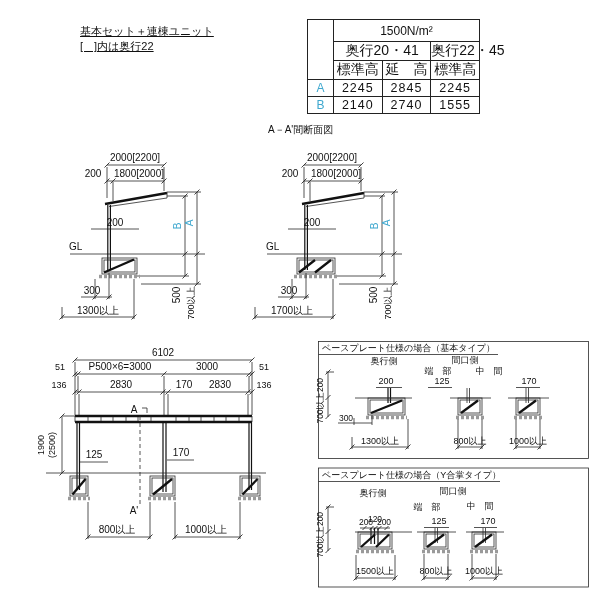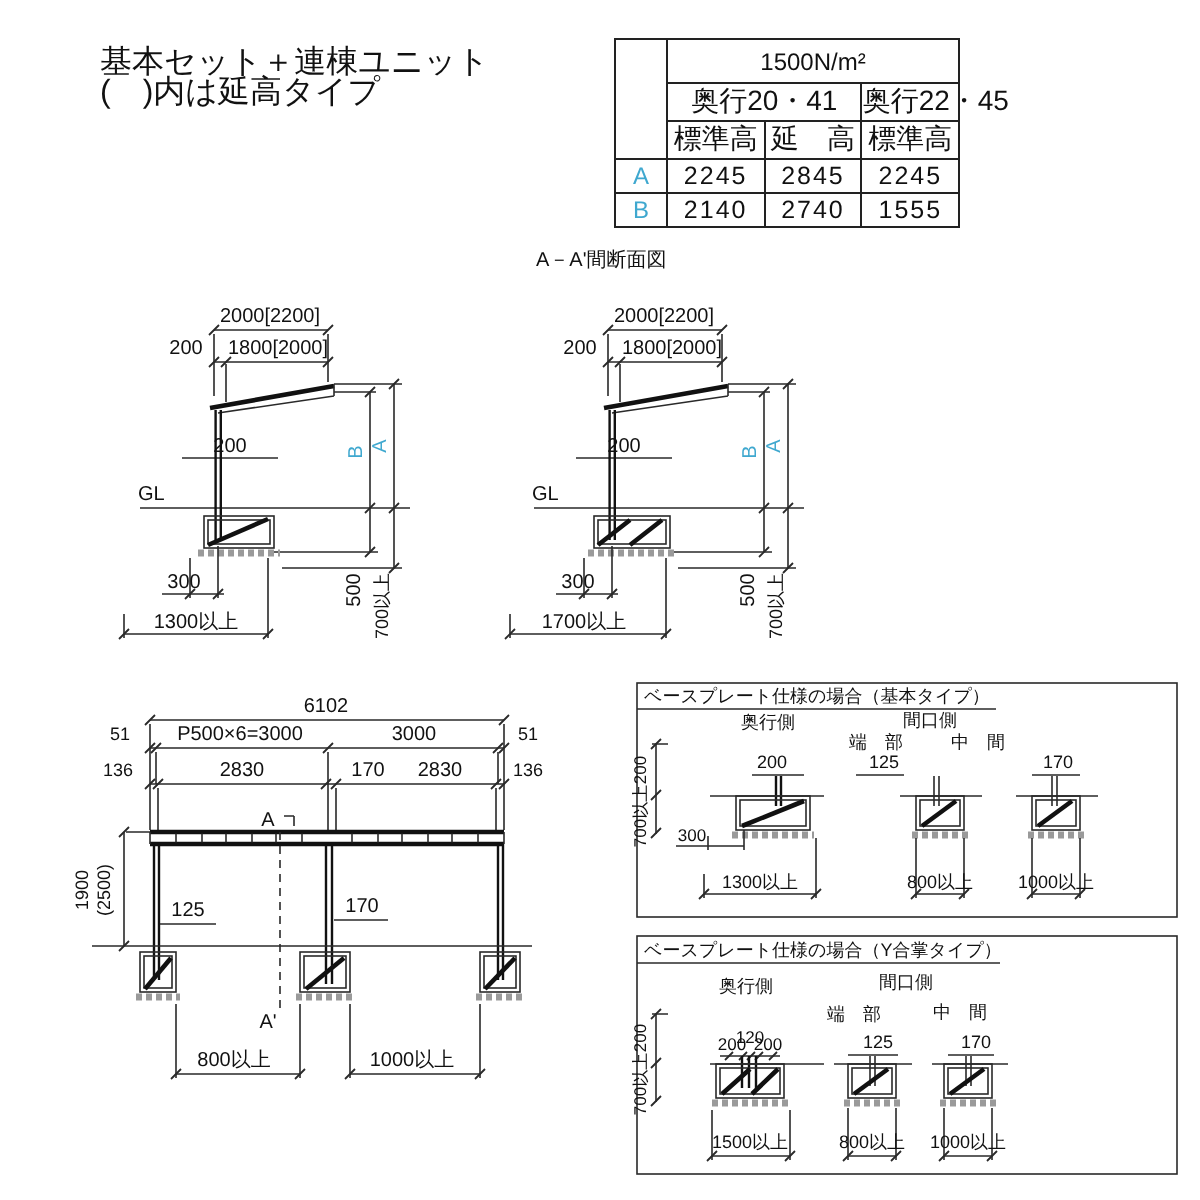--- a/index.html
+++ b/index.html
@@ -4,21 +4,21 @@
 <style>
   html,body{margin:0;padding:0;}
   body{
     width:600px;height:600px;background:#ffffff;position:relative;overflow:hidden;
     font-family:"Liberation Sans","DejaVu Sans",sans-serif;color:#111;
   }
   .abs{position:absolute;}
   
   .main-title{font-size:17px;font-weight:bold;letter-spacing:1px;white-space:nowrap;}
   .main-title .unit{font-size:13px;font-weight:bold;}
-  .sub-line{font-size:16px;margin-left:4px;line-height:15px;white-space:nowrap;}
+  .sub-line{font-size:11px;margin-left:34px;line-height:15px;white-space:nowrap;text-decoration:underline;}
   
   table.spec{border-collapse:collapse;table-layout:fixed;}
   table.spec td{
     border:1px solid #222;text-align:center;vertical-align:middle;
     font-size:14px;padding:0;height:16px;white-space:nowrap;
   }
   table.spec td.num{font-size:12.5px;letter-spacing:1px;}
   table.spec td.rowlab{color:#3fa8cf;font-size:12px;}
   table.spec td.load{font-size:12px;height:21px;}
   table.spec td.corner{border-top:1px solid #222;}
@@ -37,21 +37,21 @@
   svg .dts{font-size:9px;text-anchor:middle;}
   svg .dtx{font-size:8.5px;text-anchor:middle;}
   svg .cy{fill:#3fa8cf;}
   svg .st{text-anchor:start;}
 </style>
 </head>
 <body>
 
 <div class="abs" style="left:46px;top:24px;">
   <div class="sub-line">基本セット＋連棟ユニット</div>
-  <div class="sub-line">(　)内は延高タイプ</div>
+  <div class="sub-line">[　]内は奥行22</div>
 </div>
 
 <table class="spec abs" style="left:307px;top:19px;width:173px;">
   <tbody>
       <tr>
     <td class="corner" rowspan="3" style="width:25px;border-left:1px solid #222;"></td>
     <td class="load" colspan="3">1500N/m²</td>
   </tr>
   <tr>
     <td colspan="2" style="width:120px;">奥行20・41</td>

